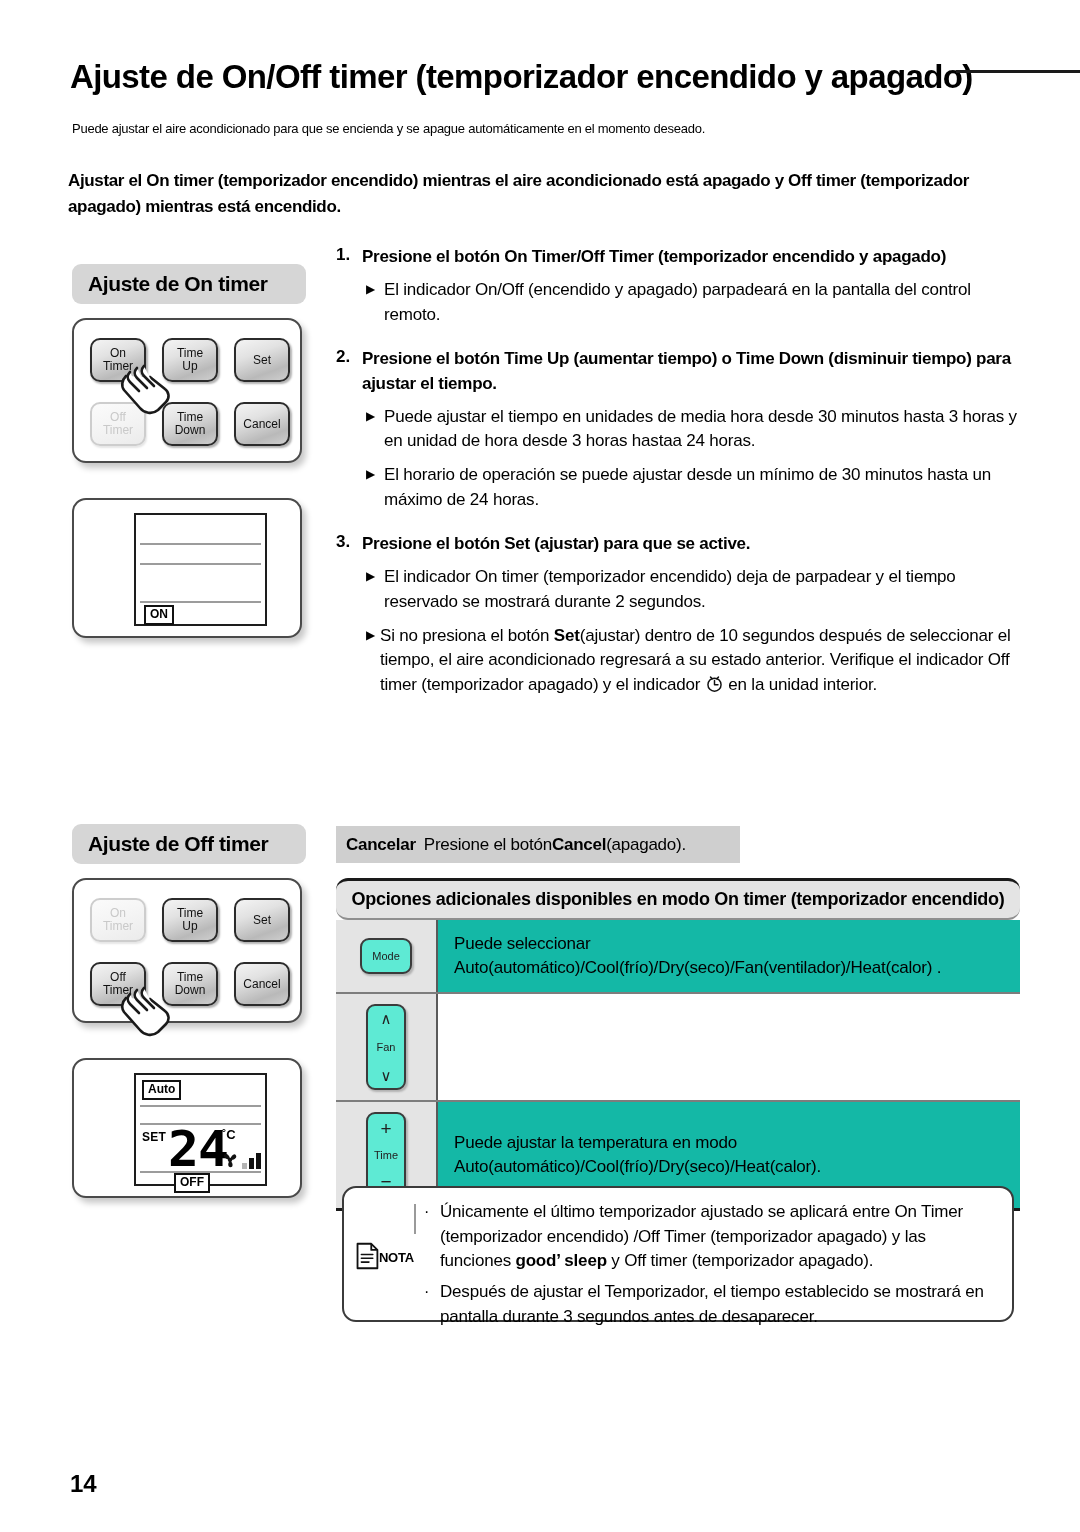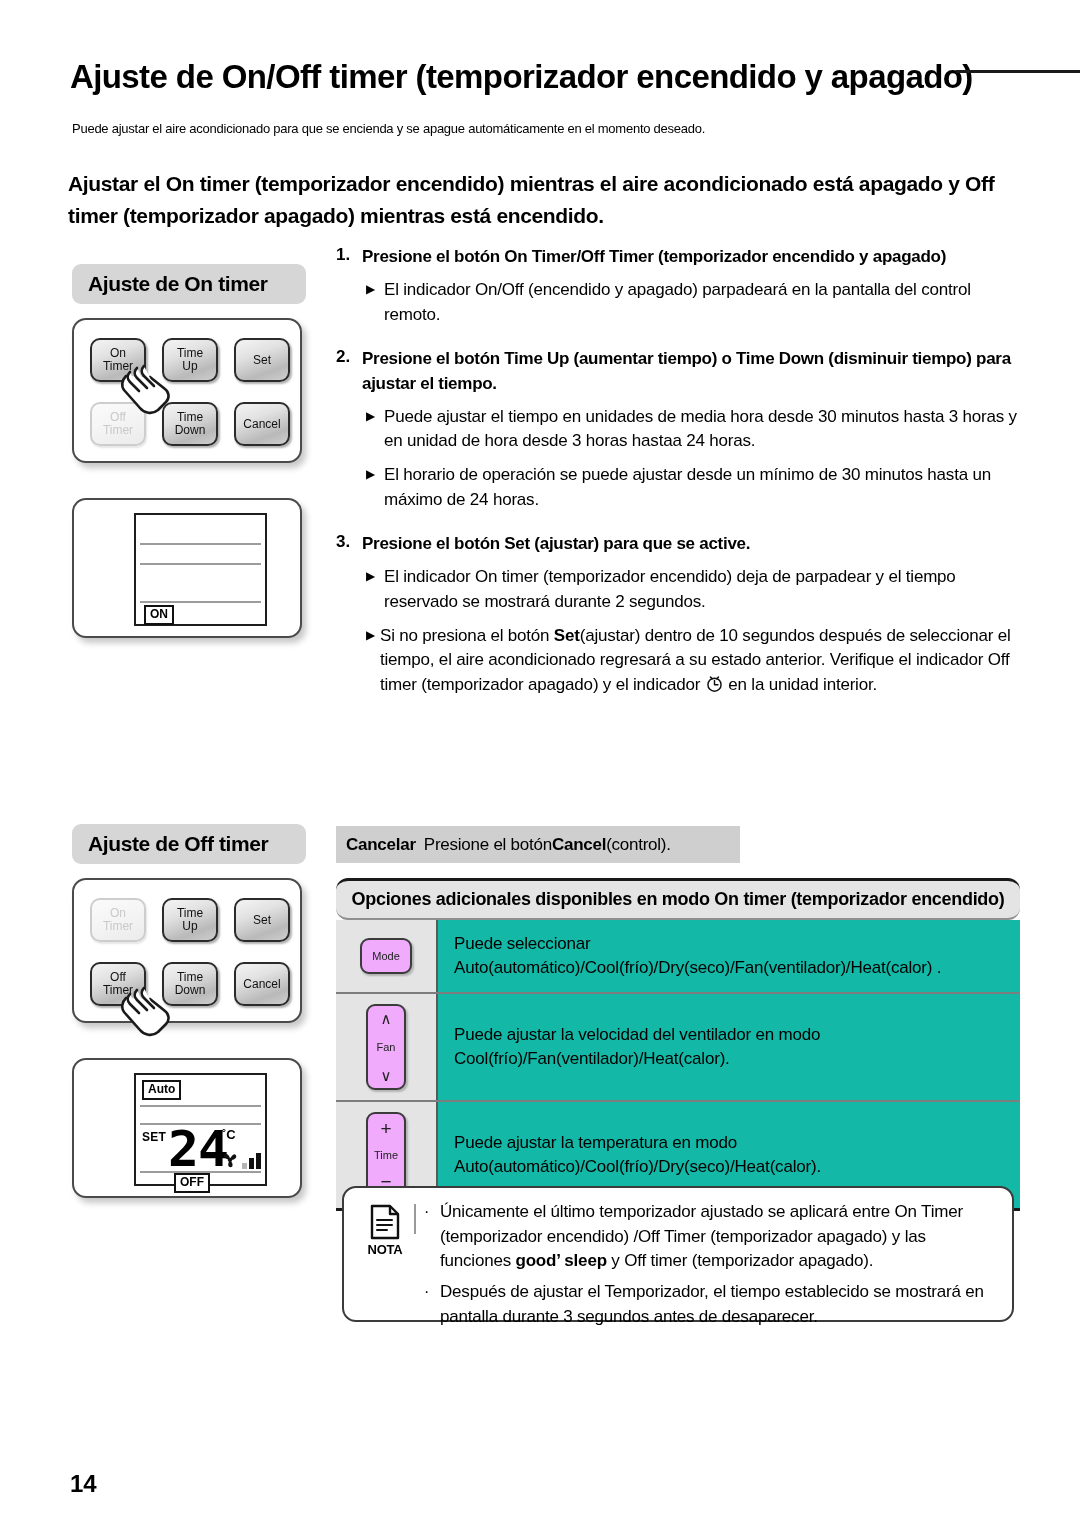--- a/index.html
+++ b/index.html
@@ -21,21 +21,21 @@
   .title-rule {
     position: absolute; left: 956px; top: 70px; width: 128px; height: 3px;
     background: #1a1a1a;
   }
   .intro {
     position: absolute; left: 72px; top: 120px; width: 950px;
     font-size: 13px; line-height: 1.35; letter-spacing: -0.25px;
   }
   .section-head {
     position: absolute; left: 68px; top: 168px; width: 950px;
-    font-size: 21px; font-weight: bold; line-height: 1.5; letter-spacing: -0.35px;
+    font-size: 17px; font-weight: bold; line-height: 1.5; letter-spacing: -0.35px;
   }
 
   
   .fig-pill {
     position: absolute;
     width: 234px; height: 40px;
     background: #d6d6d6; border-radius: 9px;
     display: flex; align-items: center; padding-left: 16px;
     font-size: 21px; font-weight: bold; letter-spacing: -0.4px;
   }
@@ -126,38 +126,38 @@
     border-right: 2px solid #5a5a5a;
     display: flex; align-items: center; justify-content: center;
     padding: 10px 0;
   }
   .opt-desc {
     flex: 1; background: #14b8a6; display: flex; align-items: center;
     padding: 12px 12px 12px 16px;
     font-size: 17px; line-height: 1.42; letter-spacing: -0.2px;
   }
   .key {
-    border: 2px solid #3b3b3b; border-radius: 9px; background: #f0abfc;
+    border: 2px solid #3b3b3b; border-radius: 9px; background: #5eead4;
     display: flex; flex-direction: column; align-items: center; justify-content: center;
     font-size: 11px; color: #222;
     box-shadow: 1.5px 2px 2px rgba(0,0,0,0.22);
   }
   .key.mode { width: 52px; height: 36px; }
   .key.tall { width: 40px; height: 86px; justify-content: space-between; padding: 5px 0; }
   .key .chev { font-size: 15px; line-height: 1; }
   .key .pm { font-size: 19px; line-height: 1; }
 
   
   .nota-box {
     position: absolute; left: 342px; top: 1186px; width: 672px; height: 136px;
     border: 2px solid #3b3b3b; border-radius: 14px; background: #fff;
     display: flex; padding: 12px 14px 12px 12px;
   }
   .nota-ico-wrap {
-    width: 58px; flex: none; display: flex; flex-direction: column;
+    width: 58px; flex: none; display: flex; flex-direction: row;
     align-items: center; padding-top: 4px;
   }
   .nota-label { font-size: 13px; font-weight: bold; margin-top: 2px; letter-spacing: -0.2px; }
   .nota-divider { width: 2px; background: #9a9a9a; height: 30px; margin: 4px 8px 0 0; }
   .nota-list { flex: 1; }
   .nota-item { display: flex; margin-bottom: 6px; }
   .nota-dot { width: 16px; flex: none; font-size: 16px; line-height: 1.45; }
   .nota-txt { font-size: 17px; line-height: 1.45; letter-spacing: -0.2px; }
 
   
@@ -325,21 +325,21 @@
       </div>
       <div class="lcd-line" style="top:96px;"></div>
       <div class="lcd-tag" style="left:38px; top:98px;">OFF</div>
     </div>
   </div>
 
   <div class="cancel-strip">
     <span class="lead">Cancelar</span>
       <span>Presione el botón </span>
       <b class="em">Cancel</b>
-      <span> (control).</span>
+      <span> (apagado).</span>
   </div>
 
   <div class="opt-table">
     <div class="opt-head">Opciones adicionales disponibles en modo On timer (temporizador encendido)</div>
 
     <div class="opt-row">
       <div class="opt-icon-cell">
         <div class="key mode">
           <span>Mode</span>
         </div>
@@ -348,21 +348,20 @@
     </div>
 
     <div class="opt-row">
       <div class="opt-icon-cell">
         <div class="key tall">
           <span class="chev">∧</span>
           <span>Fan</span>
           <span class="chev">∨</span>
         </div>
       </div>
-      <div class="opt-desc">Puede ajustar la velocidad del ventilador en modo Cool(frío)/Fan(ventilador)/Heat(calor).</div>
     </div>
 
     <div class="opt-row">
       <div class="opt-icon-cell">
         <div class="key tall">
           <span class="pm">+</span>
           <span>Time</span>
           <span class="pm">−</span>
         </div>
       </div>

